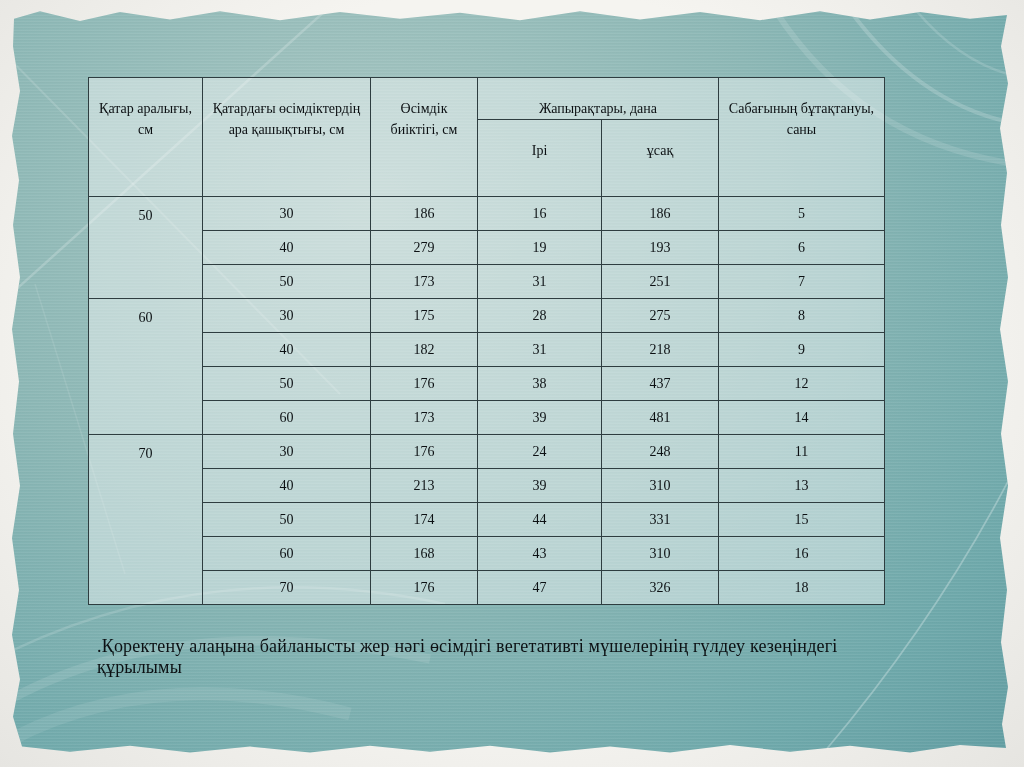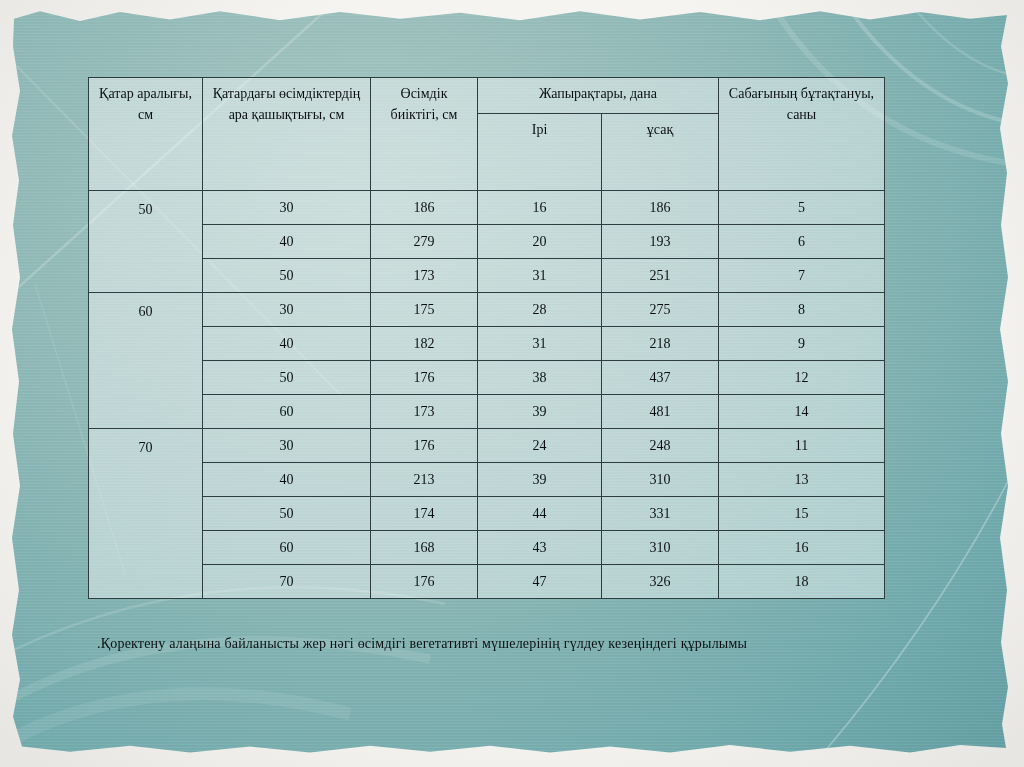--- a/index.html
+++ b/index.html
@@ -50,36 +50,36 @@
     background: var(--cell-fill);
     text-align: center;
     font-weight: normal;
     font-size: 14px;
     line-height: 1.5;
     padding: 0 4px;
     overflow: hidden;
   }
   .slide-table thead th {
     vertical-align: top;
-    padding-top: 5px;
+    padding-top: 20px;
     text-align: center;
   }
   .row-top    { height: 36px; }
   .row-sub    { height: 77px; }
   .slide-table tbody tr { height: 34px; }
   .slide-table tbody td { vertical-align: middle; }
   .slide-table tbody td.group-cell {
     vertical-align: top;
     padding-top: 8px;
   }
   .caption {
     position: absolute;
     left: 87px; top: 627px;
     width: 780px;
-    font-size: 14px;
+    font-size: 18px;
     color: var(--text);
     letter-spacing: 0.2px;
   }
 </style>
 </head>
 <body>
 
 <div class="paper">
 
   <svg class="ornaments" viewBox="0 0 1000 745" preserveAspectRatio="none">
@@ -126,21 +126,21 @@
           <td class="group-cell" rowspan="3">50</td>
           <td>30</td>
           <td>186</td>
           <td>16</td>
           <td>186</td>
           <td>5</td>
         </tr>
         <tr>
           <td>40</td>
           <td>279</td>
-          <td>20</td>
+          <td>19</td>
           <td>193</td>
           <td>6</td>
         </tr>
         <tr>
           <td>50</td>
           <td>173</td>
           <td>31</td>
           <td>251</td>
           <td>7</td>
         </tr>

